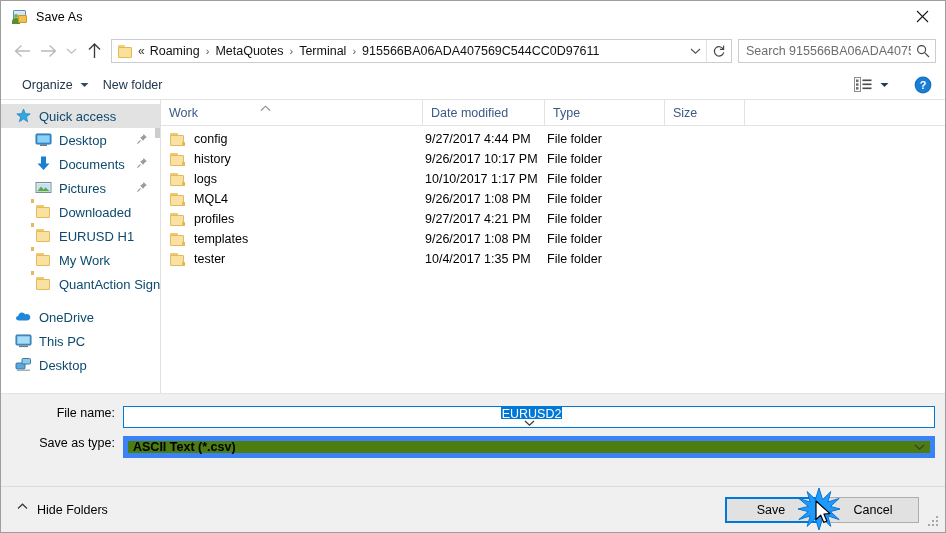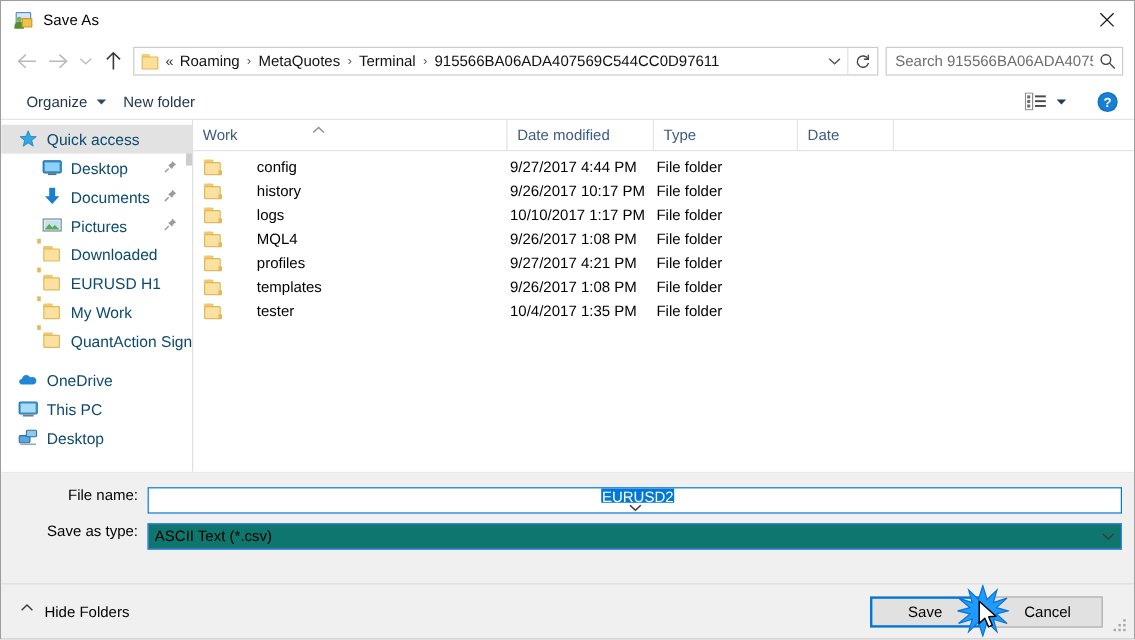--- a/index.html
+++ b/index.html
@@ -344,21 +344,20 @@
     font-size: 12.5px;
     color: #000;
     white-space: nowrap;
   }
   .fc-name {
     width: 262px;
     display: flex;
     align-items: center;
     padding-left: 8px;
     box-sizing: border-box;
-    gap: 20px;
   }
   .fc-name .fi { margin-right: 8px; flex: none; }
   .fc-date { width: 122px; box-sizing: border-box; padding-left: 2px; }
   .fc-type { width: 120px; box-sizing: border-box; padding-left: 2px; }
   .fc-size { width: 80px; box-sizing: border-box; }
 
   
   .footer {
     height: 92px;
     min-height: 92px;
@@ -388,22 +387,23 @@
     align-items: center;
     margin-right: 10px;
     flex: 1;
   }
   .combo.filename {
     border: 1px solid #0078d7;
     background: #ffffff;
     flex-direction: column;
   }
   .combo.filetype {
-    border: 1px solid #3b82f6;
-    background: #0f766e;
+    border: 5px solid #3b82f6;
+    background: #4d7c0f;
+    font-weight: bold;
   }
   .combo-value {
     flex: 1;
     padding-left: 5px;
     font-size: 12.5px;
     white-space: nowrap;
     overflow: hidden;
   }
   .sel-text {
     background: #0078d7;
@@ -738,21 +738,21 @@
           </span>
           <span>Work</span>
         </div>
         <div class="col date">
           <span>Date modified</span>
         </div>
         <div class="col type">
           <span>Type</span>
         </div>
         <div class="col size">
-          <span>Date</span>
+          <span>Size</span>
         </div>
         <div class="col tail"></div>
       </div>
 
       <div class="rows">
         <div class="frow">
           <div class="fc-name">
             <span class="fi">
                 <span class="t"></span>
                 <span class="b"></span>

